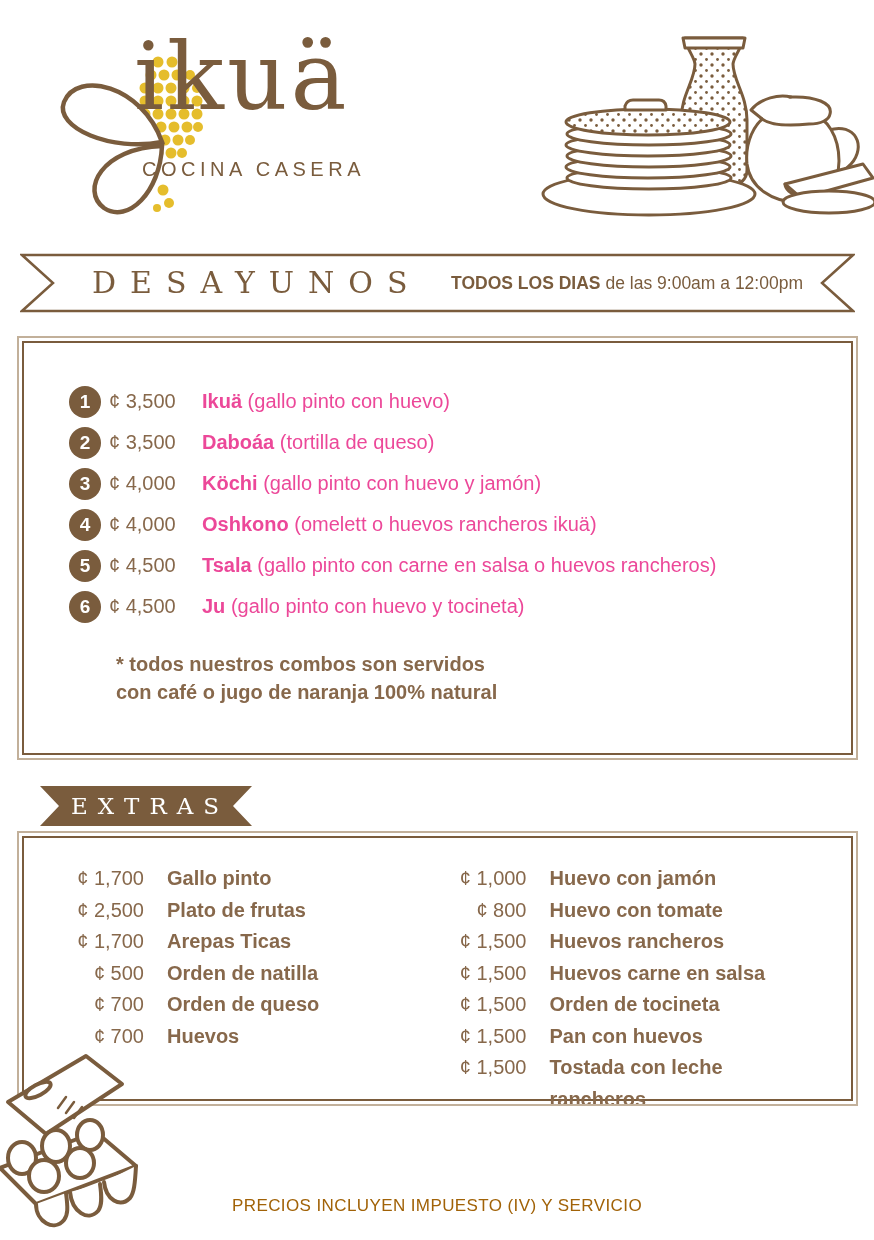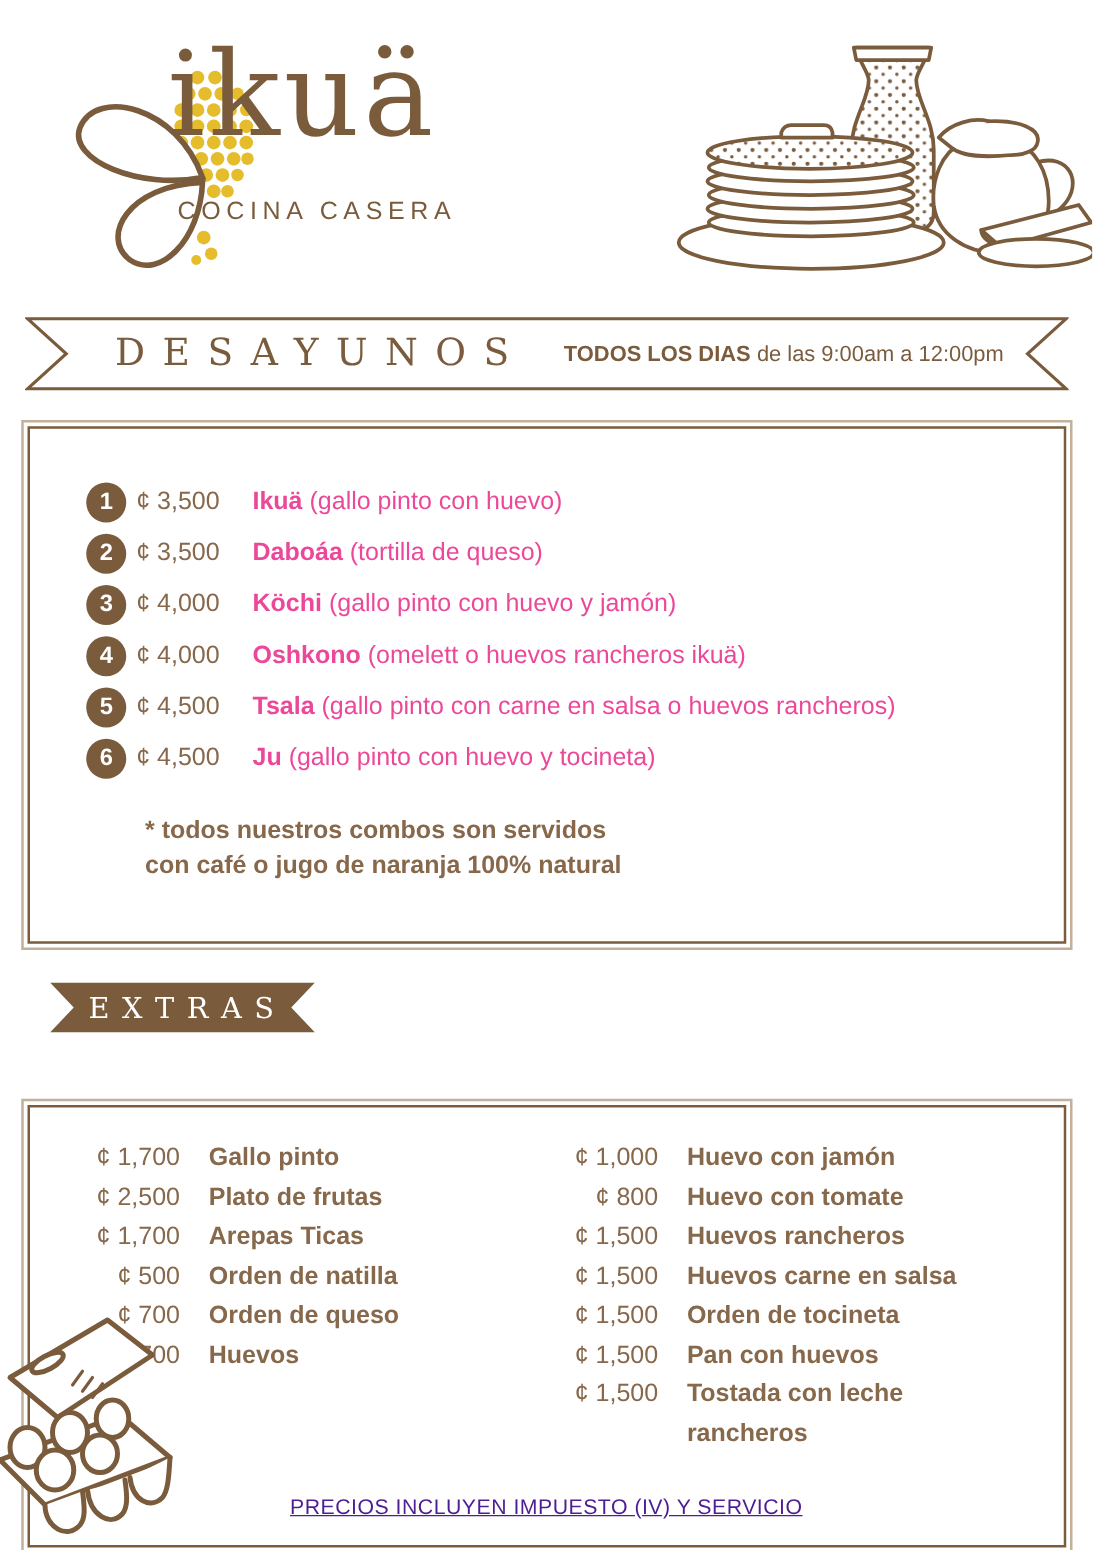--- a/index.html
+++ b/index.html
@@ -22,21 +22,21 @@
       font-family:"DejaVu Serif",serif;font-size:30px;color:#7a5c3d;
       letter-spacing:14px;}
   .schedule{position:absolute;right:52px;top:20px;font-size:17.5px;color:#7a5c3d;}
   .schedule-bold{font-weight:700;}
   .schedule-rest{margin-left:5px;}
 
   
   .boxed{position:absolute;box-sizing:border-box;background:#fff;
       border:2px solid #7a5c3d;outline:2px solid #c2b09a;outline-offset:3px;}
   .desayunos-box{left:22px;top:341px;width:831px;height:414px;}
-  .extras-box{left:22px;top:884px;width:831px;height:354px;}
+  .extras-box{left:22px;top:836px;width:831px;height:265px;}
 
   
   .menu-items{padding:43px 0 0 45px;display:flex;flex-direction:column;gap:10px;}
   .item-row{display:flex;align-items:center;height:31px;}
   .num{width:32px;height:32px;border-radius:50%;background:#7a5c3d;color:#fff;
       font-size:19px;font-weight:700;display:flex;align-items:center;
       justify-content:center;flex:0 0 32px;}
   .price{margin-left:8px;width:72px;font-size:20px;color:#87684b;}
   .label{margin-left:21px;font-size:20px;color:#ec4899;white-space:nowrap;}
   .label b{font-weight:700;}
@@ -49,21 +49,21 @@
   .extras-grid{display:grid;grid-template-columns:1fr 1fr;column-gap:6px;
       padding:25px 36px 0 32px;}
   .extras-col{display:flex;flex-direction:column;}
   .extra-row{display:grid;grid-template-columns:88px auto;column-gap:23px;
       font-size:20px;line-height:31.5px;color:#87684b;}
   .extra-price{text-align:right;}
   .extra-name{font-weight:700;max-width:252px;}
 
   
   .footer{position:absolute;left:0;top:1196px;width:100%;text-align:center;
-      font-size:17px;color:#4c1d95;letter-spacing:0.4px;text-decoration:underline;}
+      font-size:17px;color:#a16207;letter-spacing:0.4px;}
   .footer-art{position:absolute;left:-8px;top:1036px;z-index:3;}
 </style>
 </head>
 <body>
 
 <div class="page">
 
   <svg class="logo-mark" width="180" height="195" viewBox="0 0 180 195">
     <g fill="#e5bd2c">
       <circle cx="116" cy="22" r="5.5"></circle>

